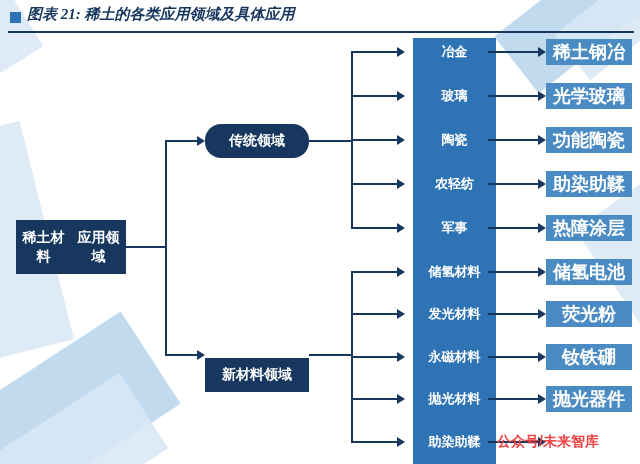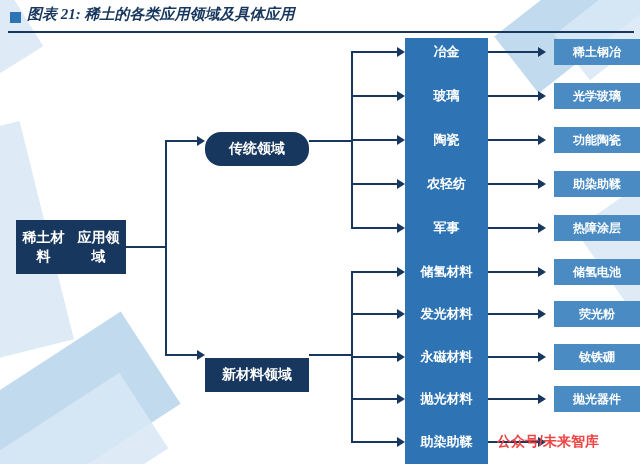--- a/index.html
+++ b/index.html
@@ -35,33 +35,33 @@
   .ah{position:absolute;width:0;height:0;z-index:1;
       border-top:5px solid transparent;border-bottom:5px solid transparent;
       border-left:8px solid #17375E;}
 
   
   .node{position:absolute;z-index:2;color:#fff;font-weight:bold;text-align:center;
         display:flex;align-items:center;justify-content:center;box-sizing:border-box;}
   #root-node{left:16px;top:220px;width:110px;height:54px;background:#17375E;
              font-size:14px;line-height:1.35;flex-direction:row;}
   .branch-node{left:205px;width:104px;height:34px;background:#17375E;font-size:14px;}
-  #branch-traditional{top:132px;border-radius:16px;}
+  #branch-traditional{top:124px;border-radius:16px;}
   #branch-newmat{top:338px;margin-top:20px;}
 
   
   .row{position:absolute;left:352px;width:288px;height:28px;z-index:2;}
   .row .feed{position:absolute;left:0;top:13px;width:45px;height:2px;background:#17375E;}
   .row .ah1{left:45px;top:9px;}
-  .row .mid{position:absolute;left:53px;top:0;width:83px;height:44px;background:#2E74B5;
+  .row .mid{position:absolute;left:61px;top:0;width:83px;height:44px;background:#2E74B5;
             color:#fff;font-weight:bold;font-size:13px;line-height:28px;text-align:center;}
   .row .link{position:absolute;left:136px;top:13px;width:50px;height:2px;background:#17375E;}
   .row .ah2{left:186px;top:9px;}
-  .row .leaf{position:absolute;left:202px;top:1px;width:86px;height:26px;background:#4A8BC4;
-             color:#fff;font-weight:bold;font-size:12px;line-height:26px;text-align:center;}
+  .row .leaf{position:absolute;left:194px;top:1px;width:86px;height:26px;background:#4A8BC4;
+             color:#fff;font-weight:bold;font-size:18px;line-height:26px;text-align:center;}
 
   
   #watermark{position:absolute;left:497px;top:433px;z-index:5;color:#ef4444;
              font-weight:bold;font-size:14px;white-space:nowrap;}
 </style>
 </head>
 <body>
 
 <div id="stage">
 

